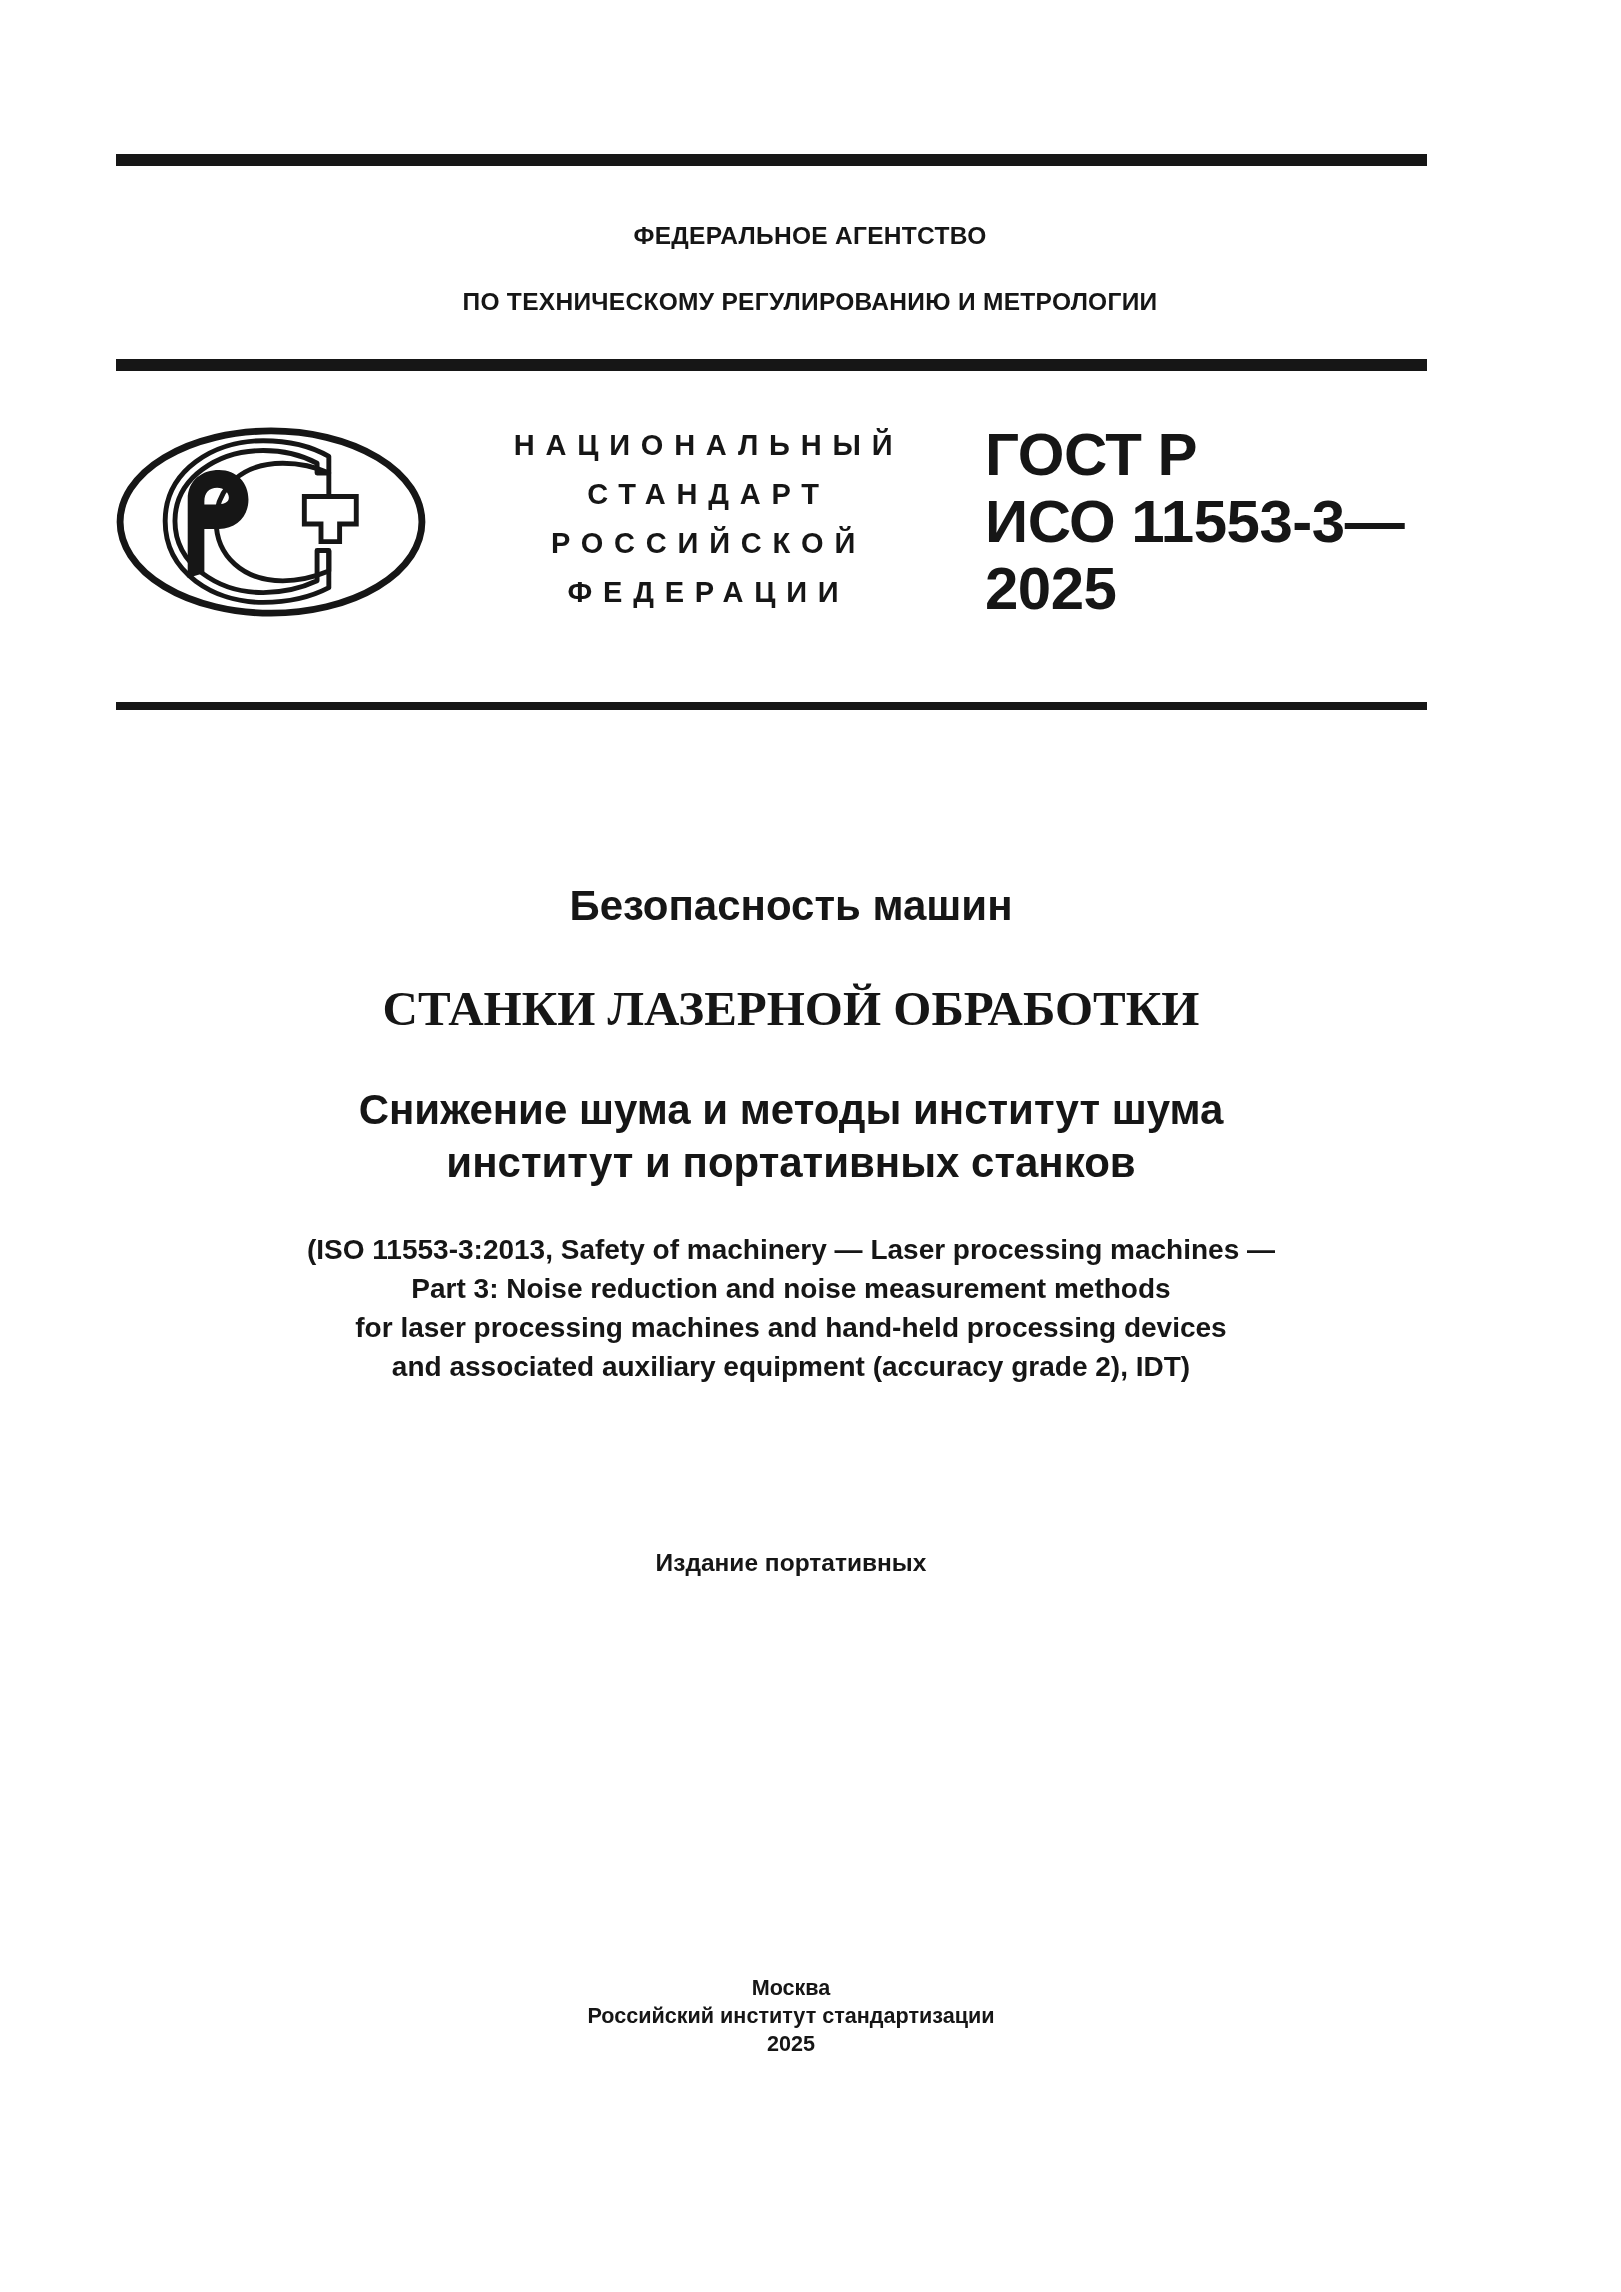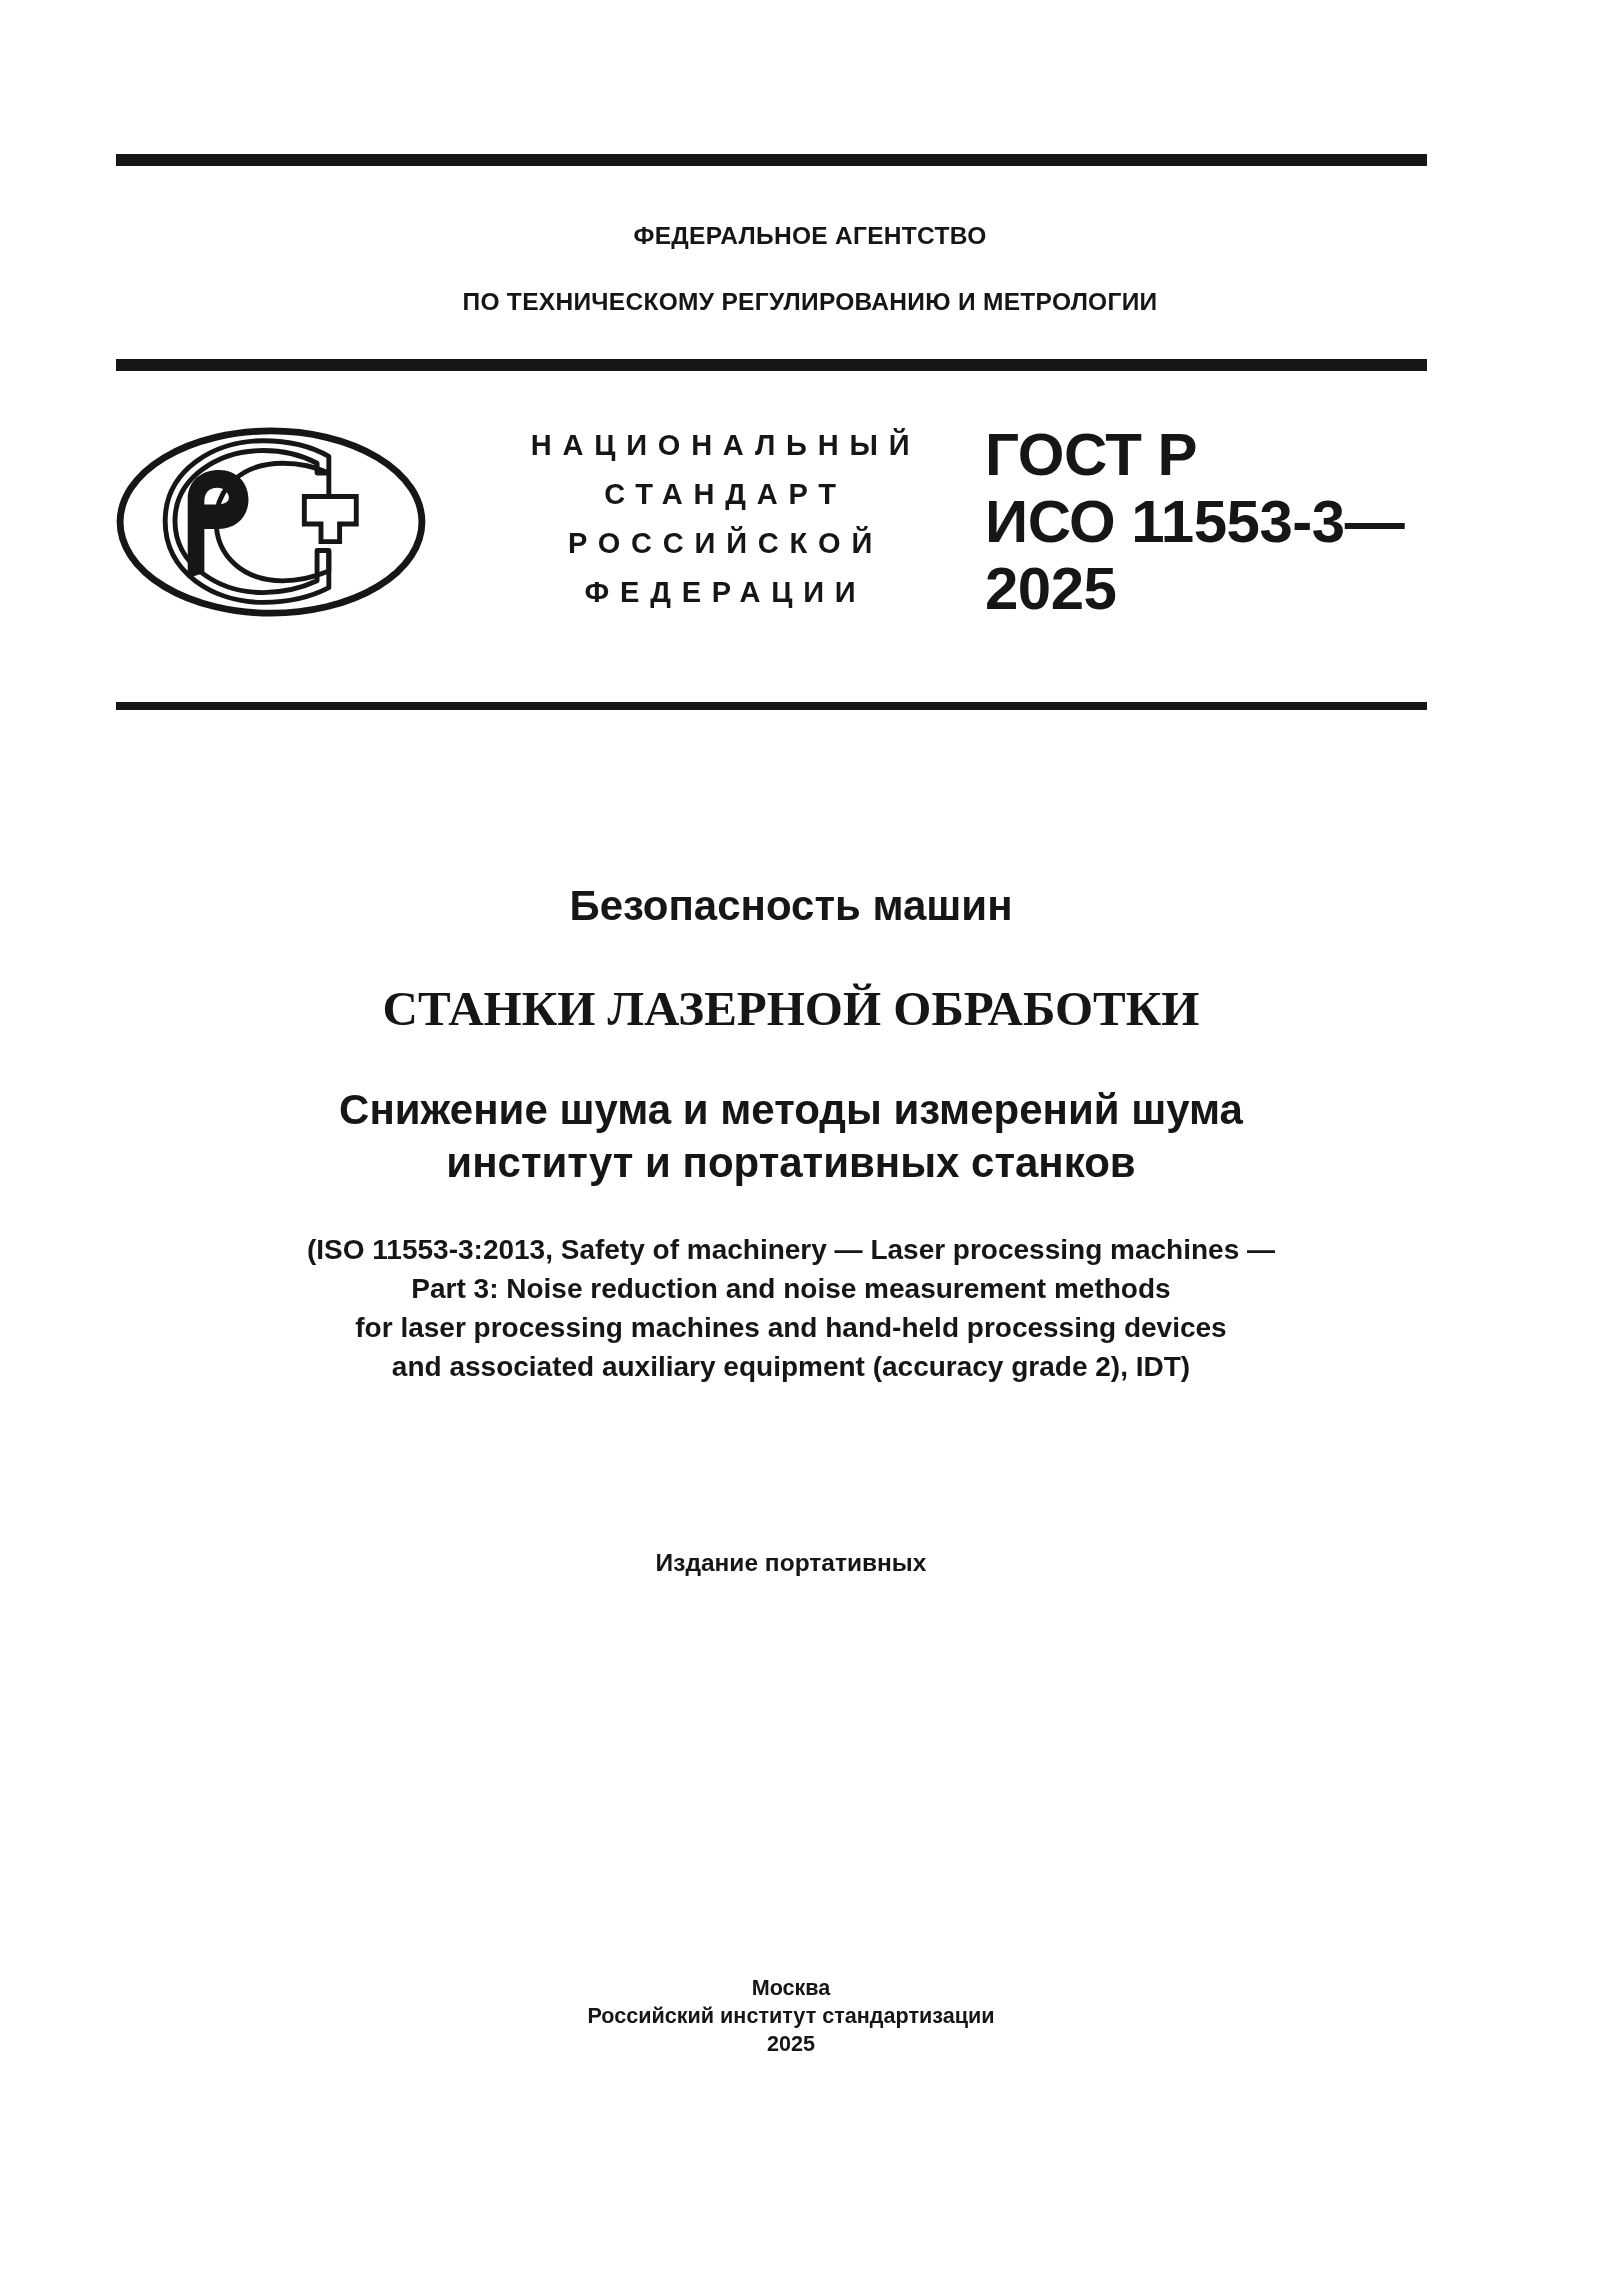--- a/index.html
+++ b/index.html
@@ -11,21 +11,21 @@
   .rule-top { top: 154px; height: 11.8px; }
   .rule-mid { top: 359px; height: 11.8px; }
   .rule-bot { top: 702px; height: 7.8px; }
 
   .agency { position: absolute; left: 0; width: 1558px; text-align: center; font-weight: bold; font-size: 24.5px; letter-spacing: 0.3px; padding-left: 31px; }
   .agency-1 { top: 222px; }
   .agency-2 { top: 288px; }
 
   .logo { position: absolute; left: 116px; top: 426px; width: 311px; height: 196px; }
 
-  .natstd { position: absolute; left: 495px; top: 421px; width: 461px; text-align: center; font-weight: bold; font-size: 29px; letter-spacing: 10.8px; line-height: 49px; }
+  .natstd { position: absolute; left: 478px; top: 421px; width: 461px; text-align: center; font-weight: bold; font-size: 29px; letter-spacing: 10.8px; line-height: 49px; }
   .natstd div { white-space: nowrap; }
 
   .gost { position: absolute; left: 985px; top: 421px; font-weight: bold; font-size: 60px; line-height: 67px; letter-spacing: -0.5px; }
   .gost div { white-space: nowrap; }
 
   .center-block { position: absolute; left: 0; width: 1558px; text-align: center; font-weight: bold; padding-left: 12px; }
   .t-sub { top: 882px; font-size: 42px; }
   .t-main { top: 980px; font-size: 49px; font-family: Liberation Serif, serif; }
   .t-desc { top: 1083px; font-size: 42px; line-height: 53px; }
   .t-iso { top: 1230px; font-size: 28px; line-height: 39px; }
@@ -67,21 +67,21 @@
   <div>ГОСТ Р</div>
   <div>ИСО 11553-3—</div>
   <div>2025</div>
 </div>
 
 <div class="rule rule-bot"></div>
 
 <div class="center-block t-sub">Безопасность машин</div>
 <div class="center-block t-main">СТАНКИ ЛАЗЕРНОЙ ОБРАБОТКИ</div>
 <div class="center-block t-desc">
-  <div>Снижение шума и методы измерений шума</div>
+  <div>Снижение шума и методы институт шума</div>
   <div>институт и портативных станков</div>
 </div>
 
 <div class="center-block t-iso">
   <div>(ISO 11553-3:2013, Safety of machinery — Laser processing machines —</div>
   <div>Part 3: Noise reduction and noise measurement methods</div>
   <div>for laser processing machines and hand-held processing devices</div>
   <div>and associated auxiliary equipment (accuracy grade 2), IDT)</div>
 </div>
 

